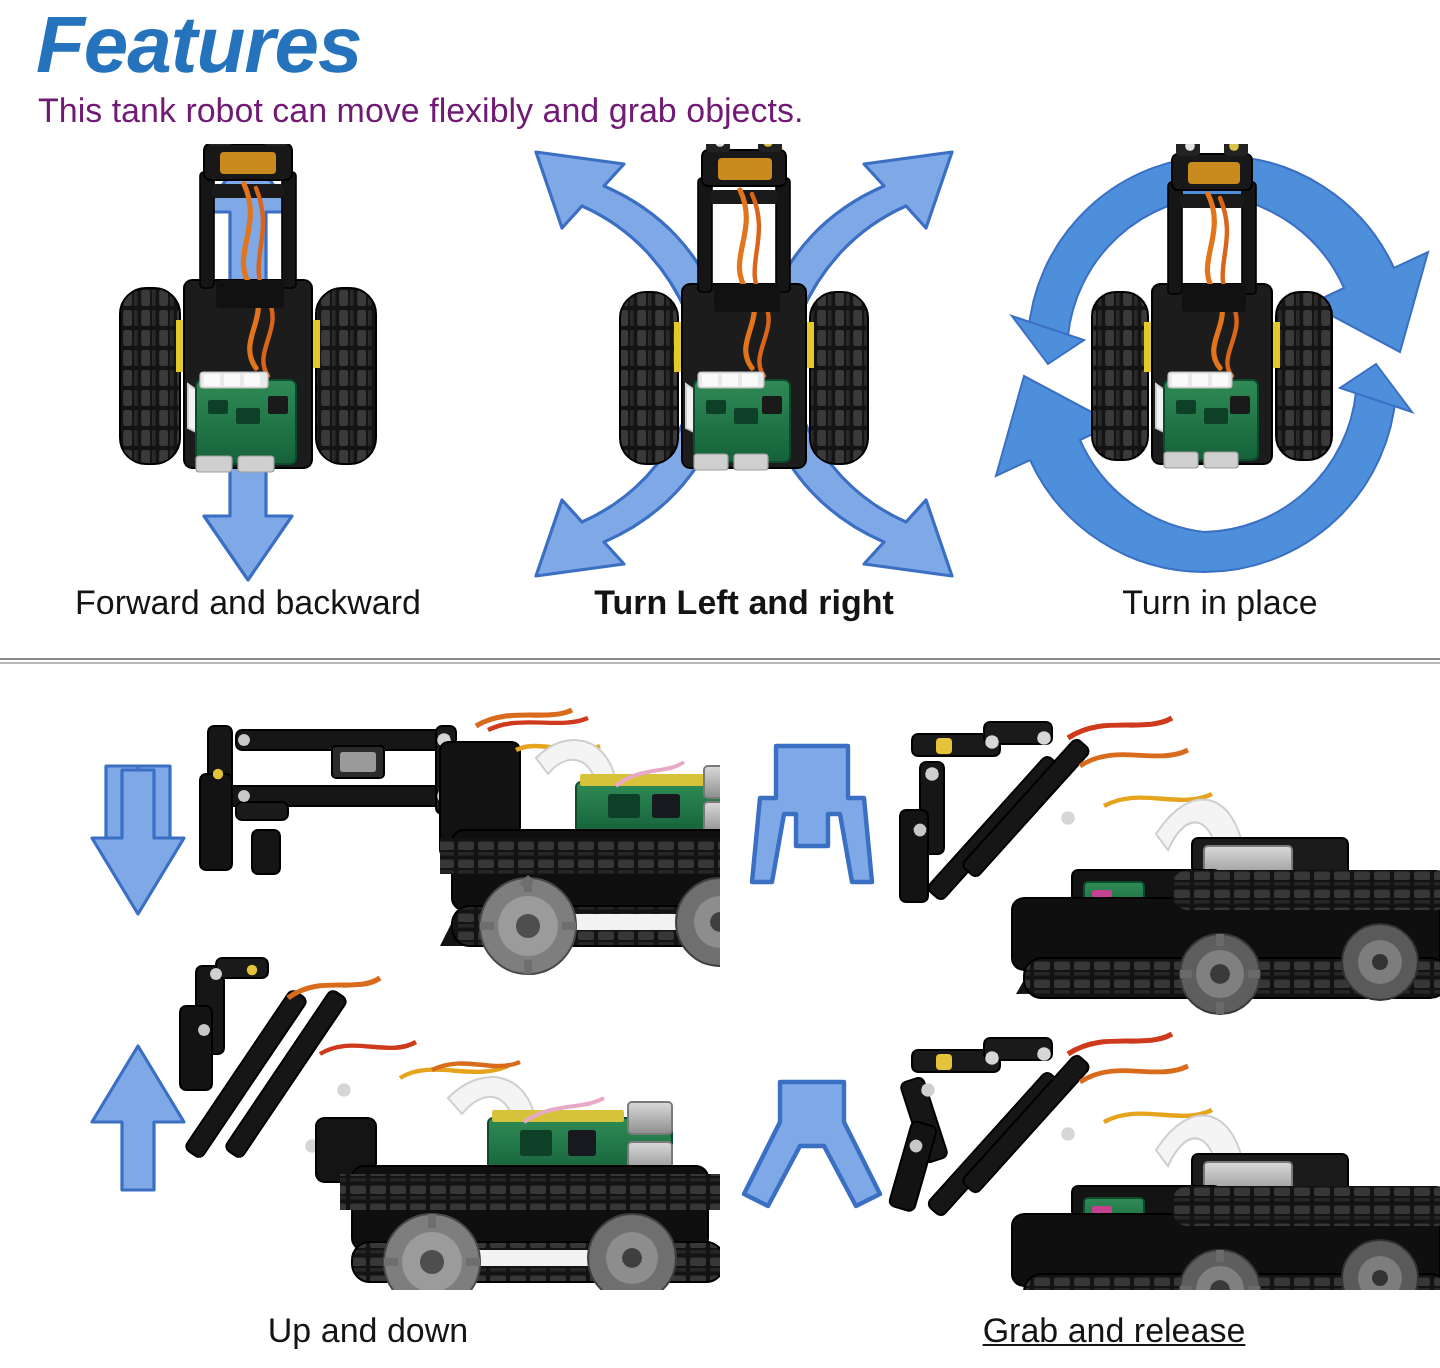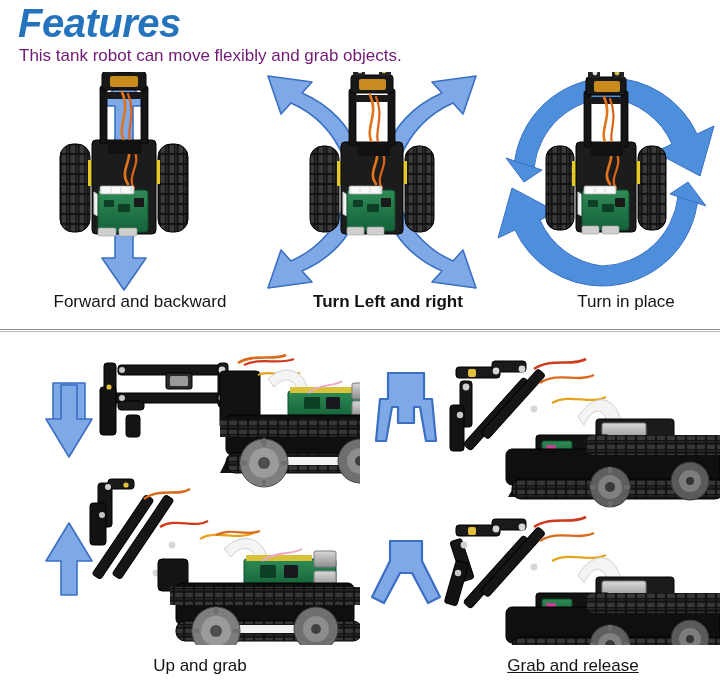--- a/index.html
+++ b/index.html
@@ -55,21 +55,20 @@
   
   .panel {
     position: absolute;
   }
   .panel-caption {
     position: absolute;
     font-size: 17px;
     color: #141414;
     white-space: nowrap;
     text-align: center;
-    padding-left: 16px;
   }
 
   
   #panel-forward   { left: 0px;   top: 72px; width: 248px; height: 220px; }
   #panel-turn-lr   { left: 258px; top: 72px; width: 228px; height: 220px; }
   #panel-turn-place{ left: 492px; top: 72px; width: 228px; height: 220px; }
 
   
   #panel-updown    { left: 8px;   top: 345px; width: 352px; height: 300px; }
   #panel-grab      { left: 366px; top: 345px; width: 354px; height: 300px; }
@@ -414,21 +413,21 @@
 
       <g transform="translate(212,136)">
         <circle r="22" fill="#6f6f6f" stroke="#3f3f3f"></circle>
         <circle r="13" fill="#8d8d8d"></circle>
         <circle r="5" fill="#3f3f3f"></circle>
       </g>
     </g>
   </svg>
 </div>
 
-<div class="panel-caption cap-updown">Up and grab</div>
+<div class="panel-caption cap-updown">Up and down</div>
 
 <div class="panel" id="panel-grab">
 
   <svg class="fig" width="354" height="300" viewBox="0 0 354 300">
 
     <g>
       <path d="M22 28 L58 28 L58 54 L66 54 L70 96 L60 96 L54 62 L48 62
                L48 78 L32 78 L32 62 L26 62 L20 96 L10 96 L14 54 L22 54 Z" fill="#7EA9E6" stroke="#3A6FC4" stroke-width="2.2" stroke-linejoin="round"></path>
     </g>
 

